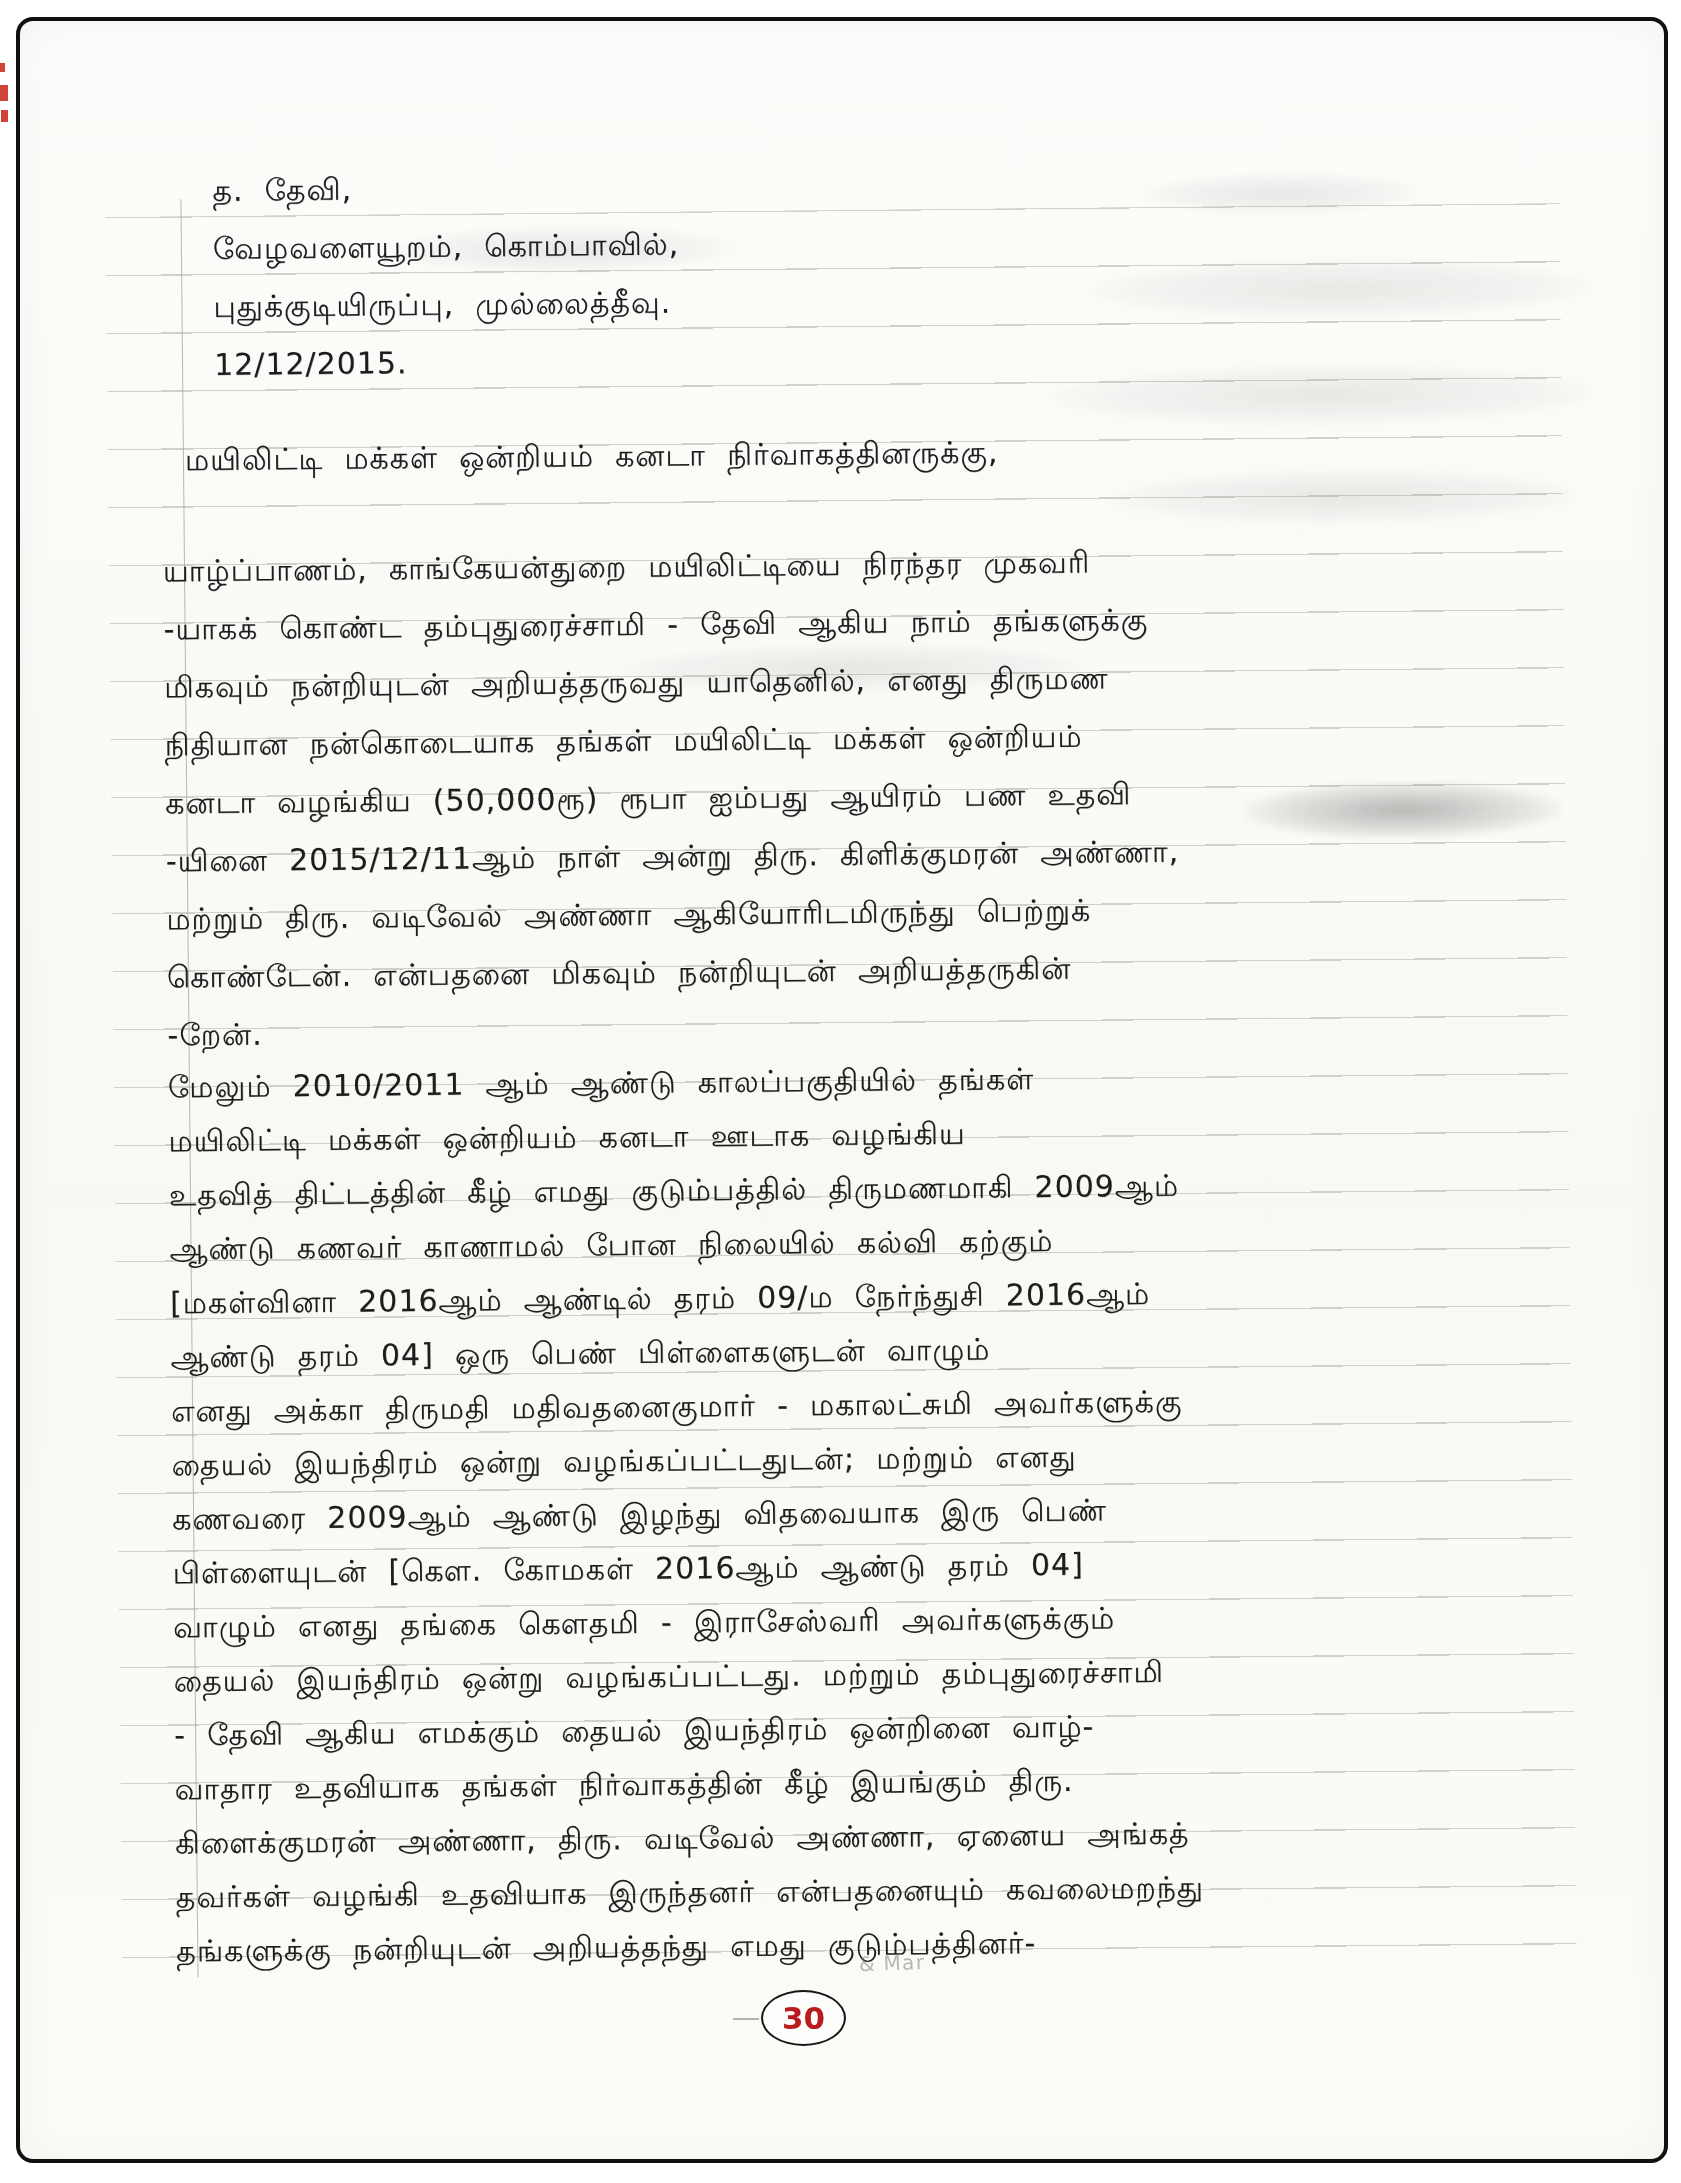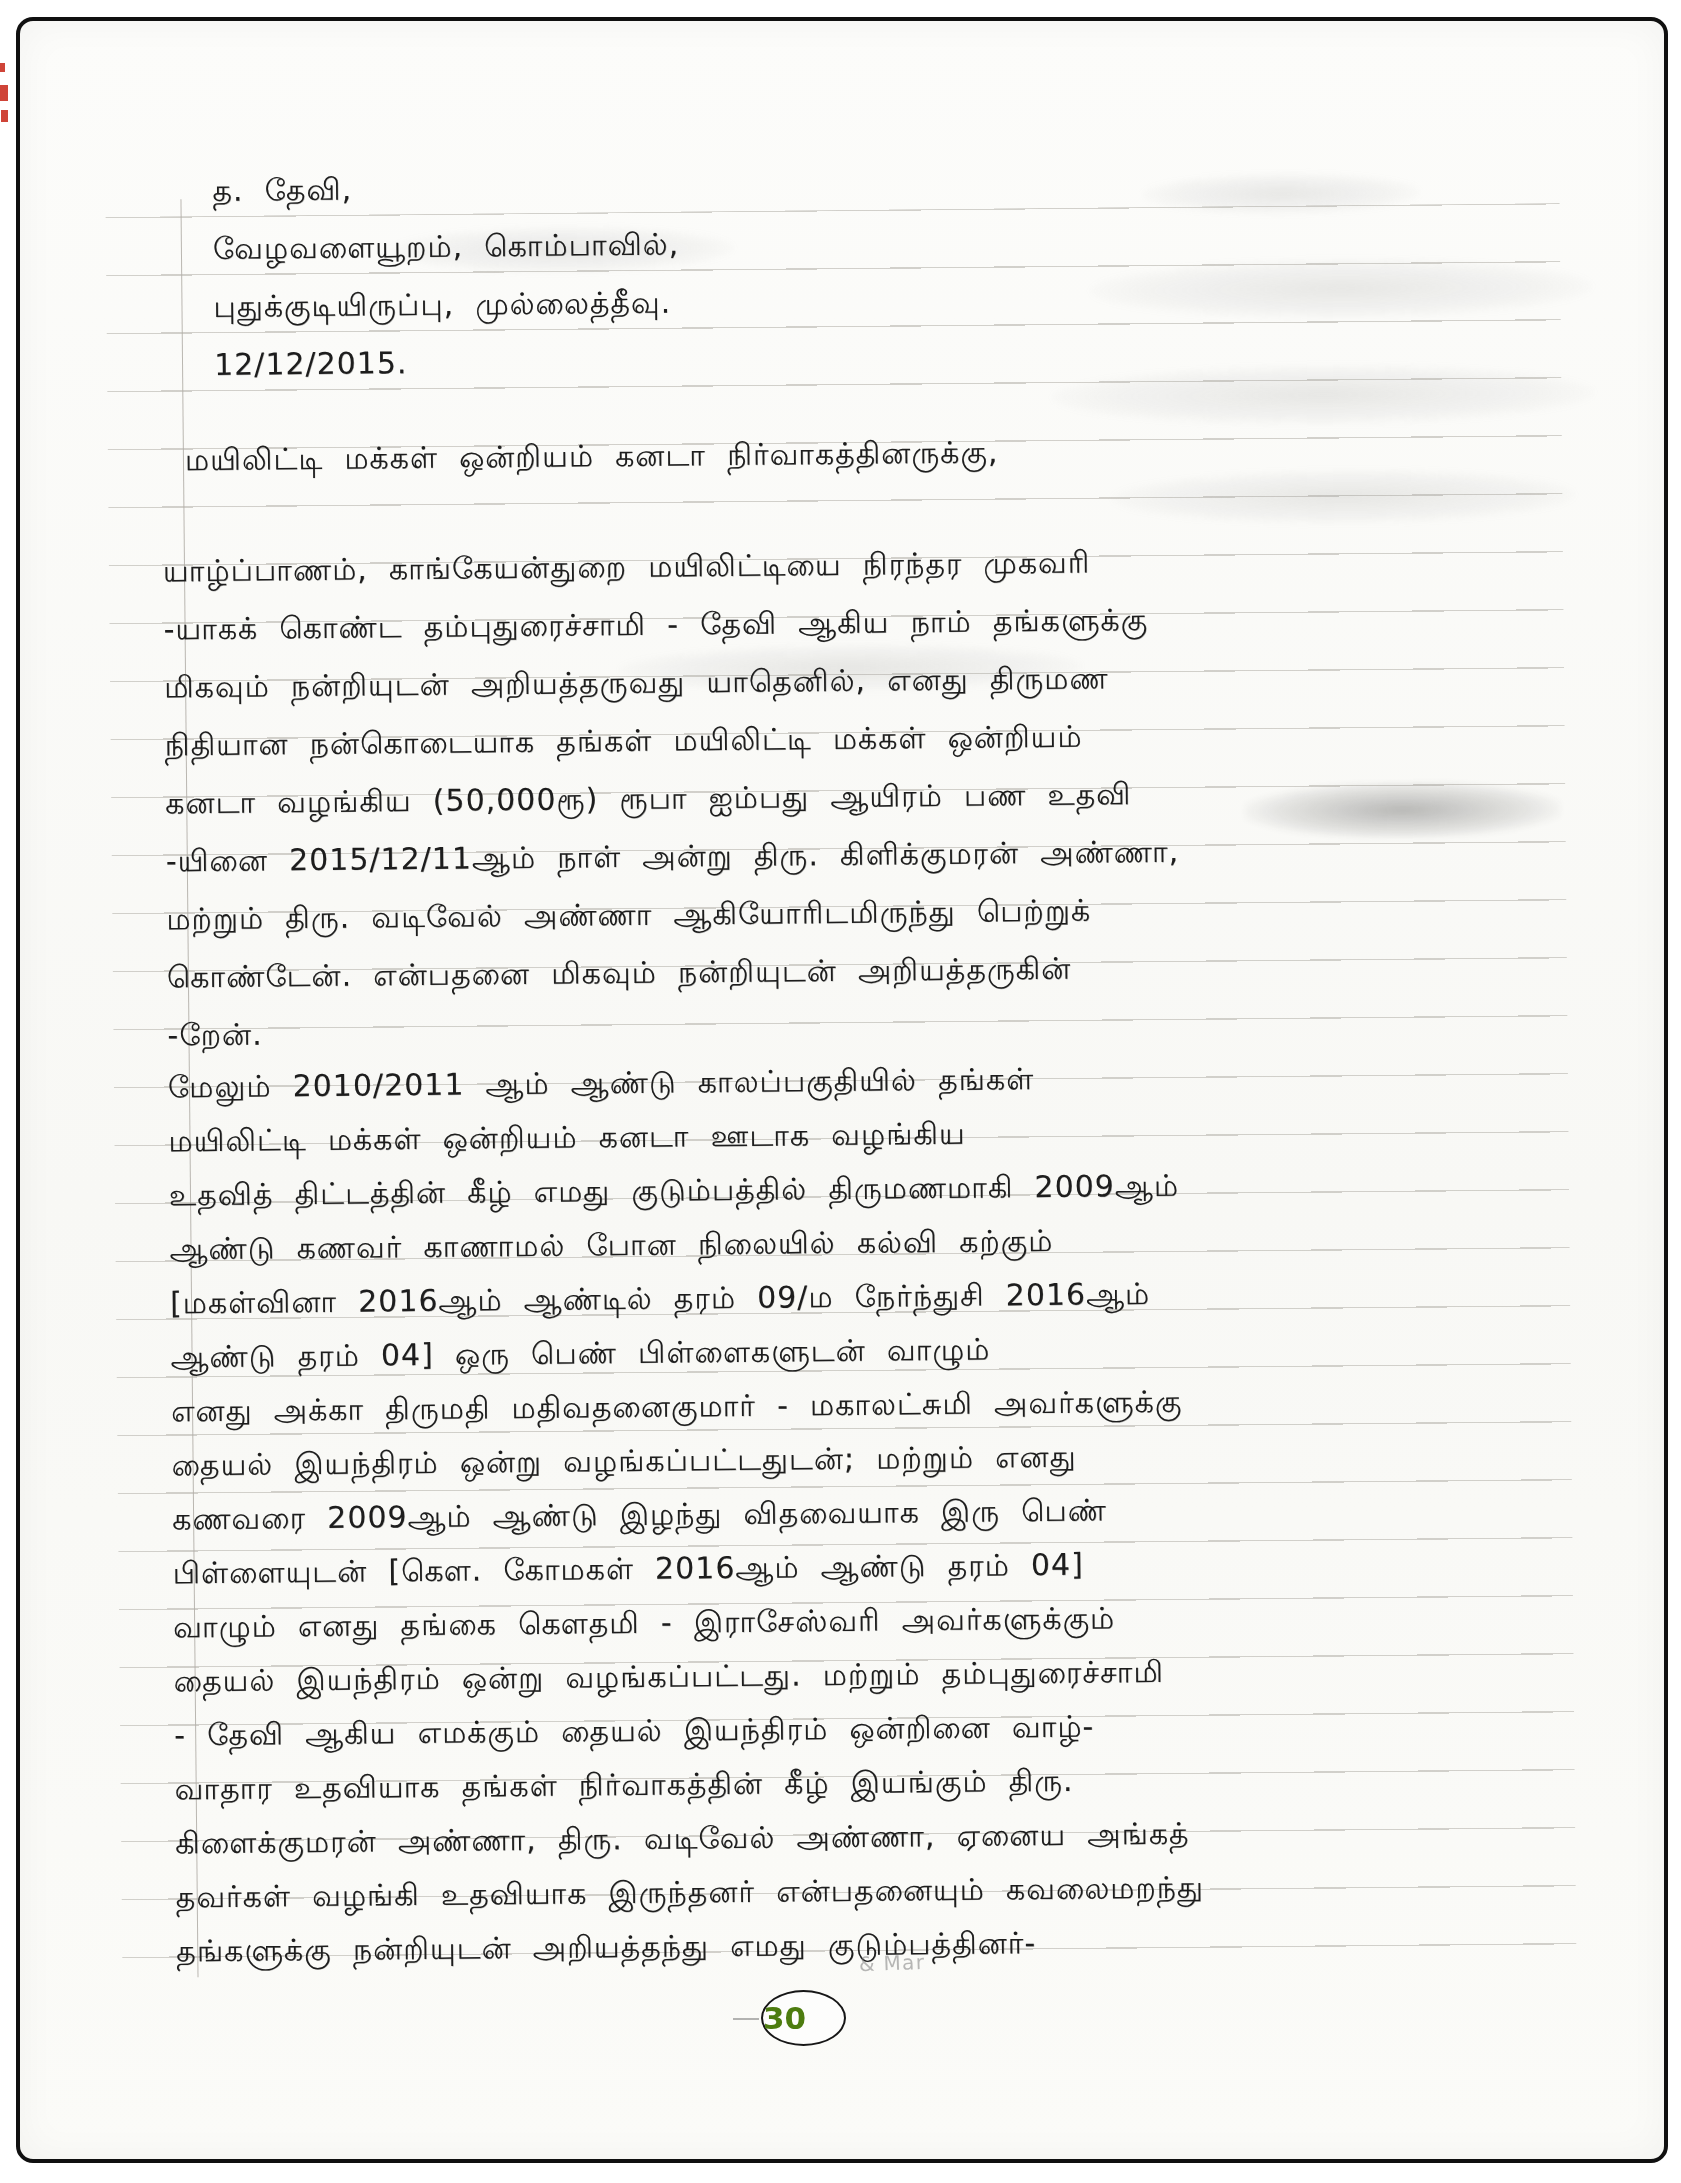--- a/index.html
+++ b/index.html
@@ -59,22 +59,22 @@
   .g1{left:1070px;top:238px;width:502px;height:59px;}
   .g2{left:1031px;top:344px;width:542px;height:59px;}
   .g3{left:1090px;top:449px;width:463px;height:53px;}
   .g4{left:370px;top:198px;width:344px;height:46px;}
   .g5{left:595px;top:619px;width:463px;height:46px;}
   .g6{left:1123px;top:152px;width:278px;height:40px;}
   
   .pageno{
     position:absolute;left:761px;top:1990px;width:81px;height:52px;
     border:2.6px solid #161616;border-radius:50%;
-    display:flex;align-items:center;
-    color:#4d7c0f;font-size:31px;font-weight:bold;
+    display:flex;align-items:center;justify-content:center;
+    color:#b91c1c;font-size:31px;font-weight:bold;
     background:rgba(255,255,255,0.6);
   }
   .pageno::before{
     content:"";position:absolute;left:-30px;top:26.4px;width:26.4px;height:2px;
     background:rgba(90,90,90,0.45);
   }
   .ghost-mark{
     position:absolute;left:859px;top:1951px;
     color:rgba(125,125,125,0.55);font-size:20px;letter-spacing:1.3px;
     transform:rotate(-2deg);

